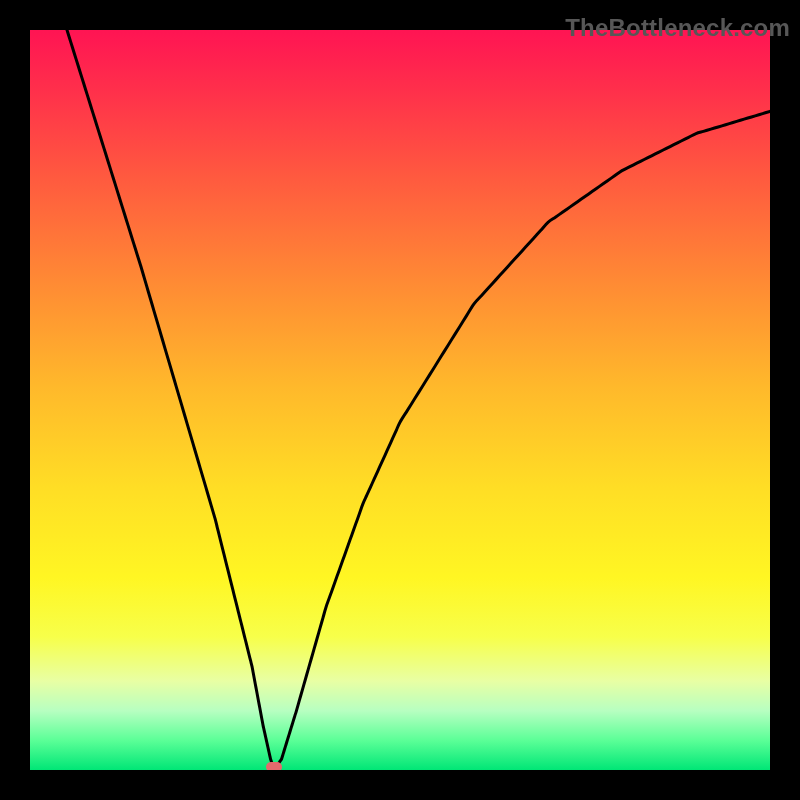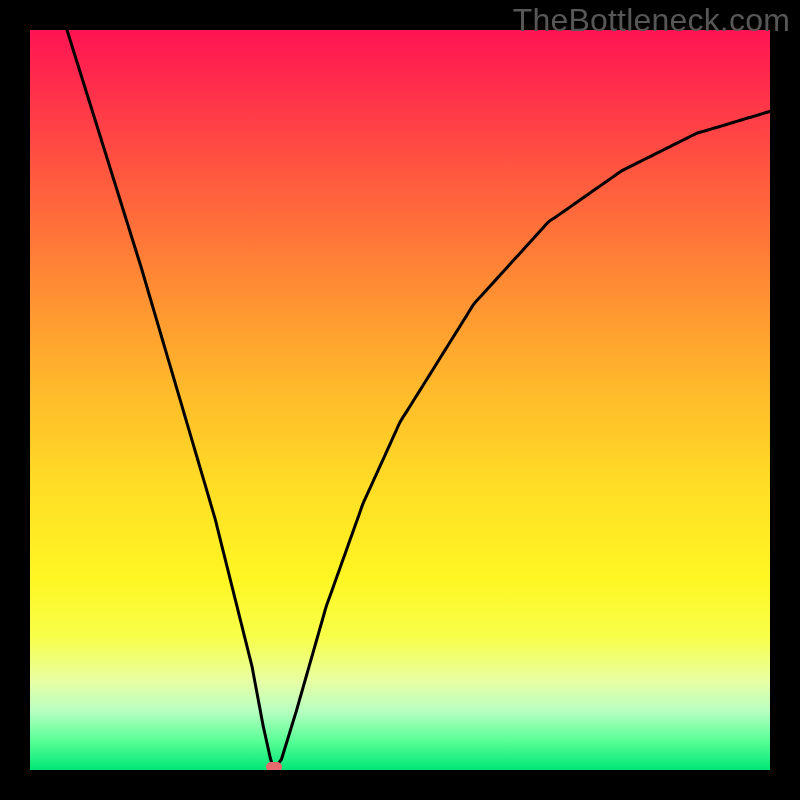--- a/index.html
+++ b/index.html
@@ -12,25 +12,25 @@
     overflow: hidden;
   }
   .frame {
     position: relative;
     width: 800px;
     height: 800px;
     background: #000;
   }
   .watermark {
     position: absolute;
-    top: 2px;
+    top: 14px;
     right: 10px;
     color: #575757;
-    font-size: 32px;
-    font-weight: 400;
+    font-size: 24px;
+    font-weight: 700;
     letter-spacing: 0.2px;
     z-index: 5;
   }
   .plot-area {
     position: absolute;
     left: 30px;
     top: 30px;
     width: 740px;
     height: 740px;
     overflow: hidden;

